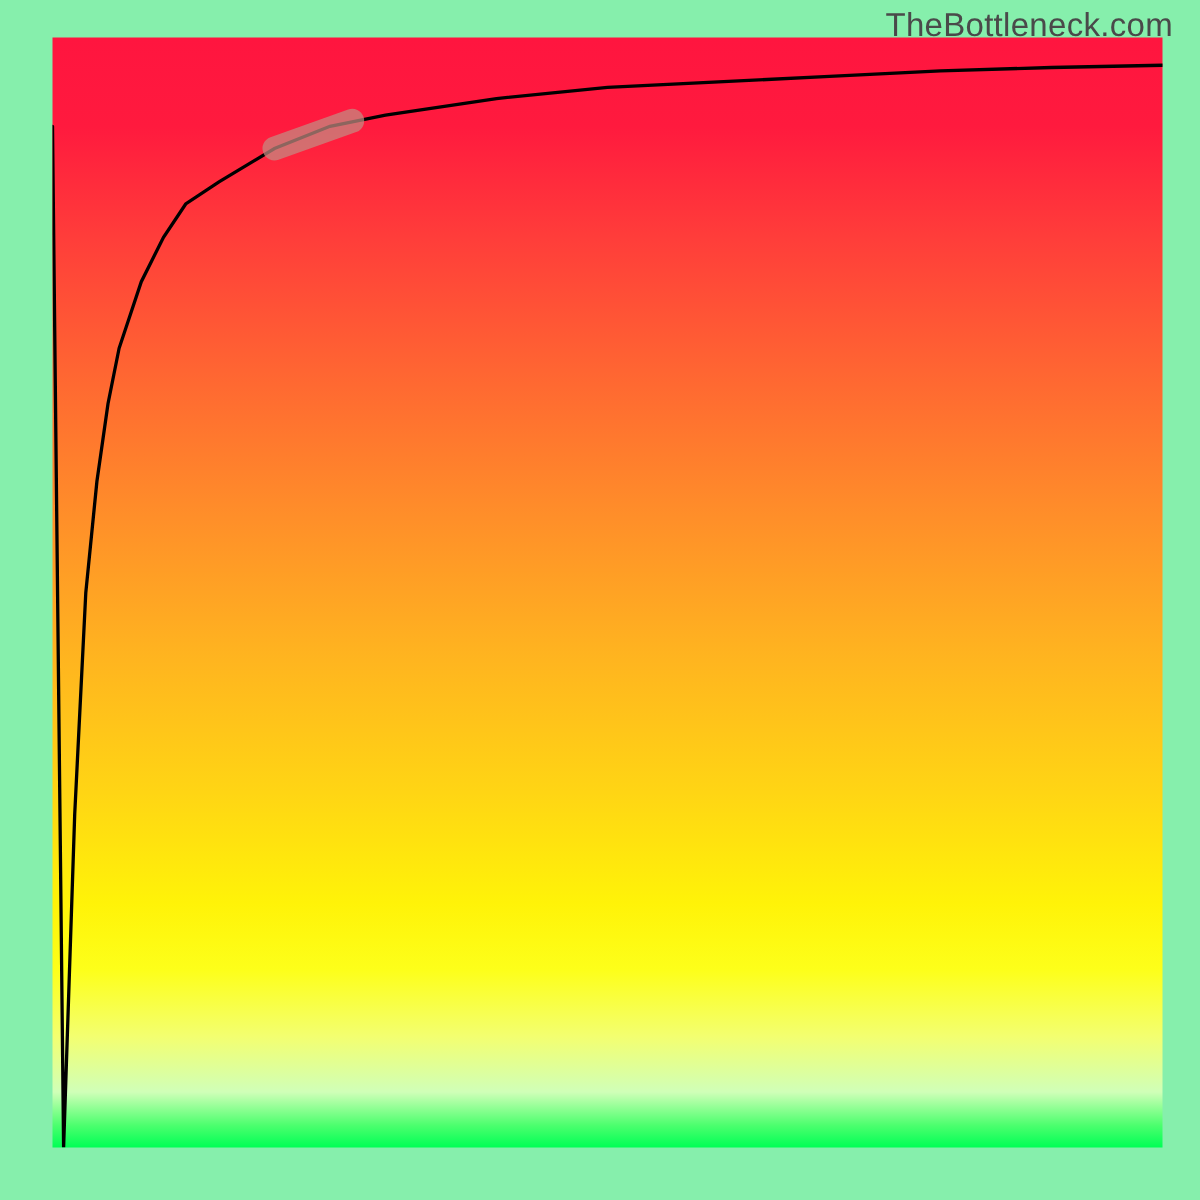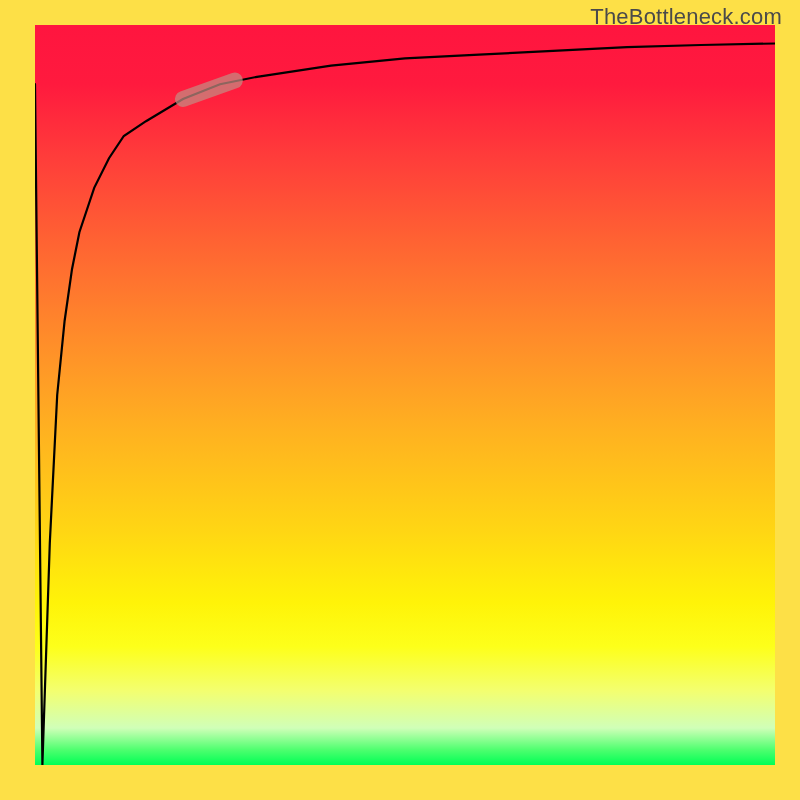--- a/index.html
+++ b/index.html
@@ -8,21 +8,21 @@
     width: 800px;
     height: 800px;
     overflow: hidden;
     font-family: Arial, Helvetica, sans-serif;
     background: #000;
   }
   .frame {
     position: relative;
     width: 800px;
     height: 800px;
-    background: #fde047;
+    background: #86efac;
   }
   .watermark {
     position: absolute;
     top: 4px;
     right: 18px;
     color: #4a4a4a;
     font-size: 22px;
     font-weight: 400;
     letter-spacing: 0.2px;
     z-index: 20;

